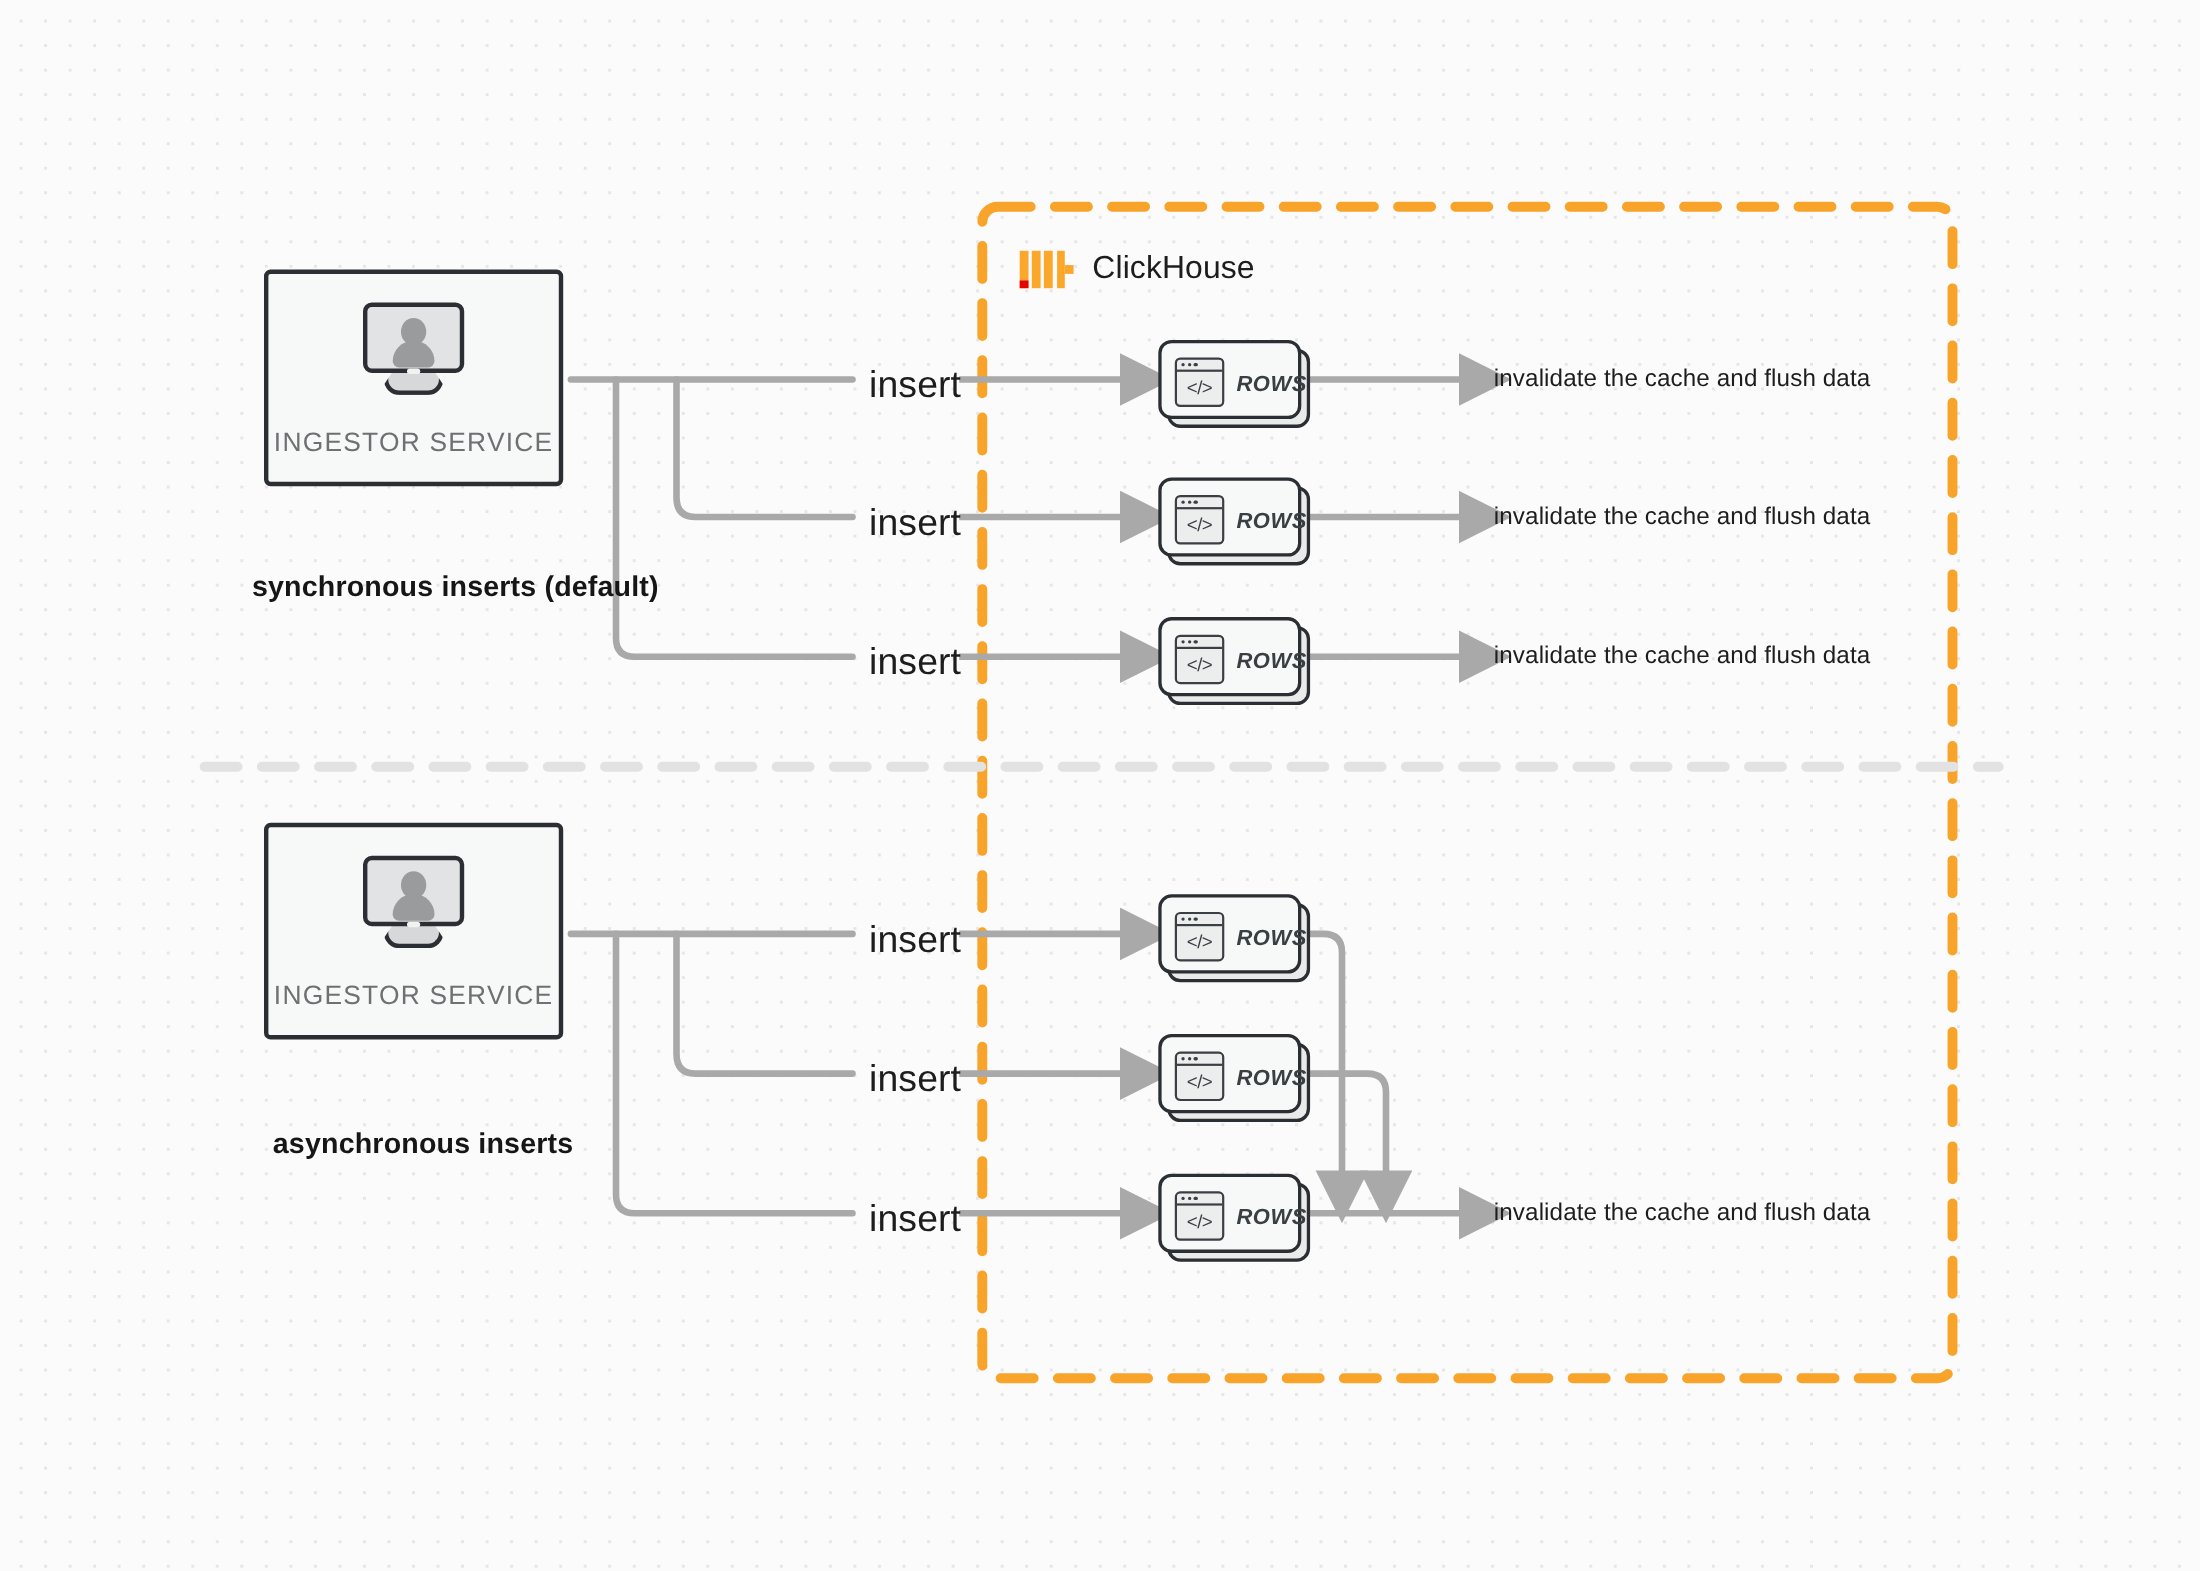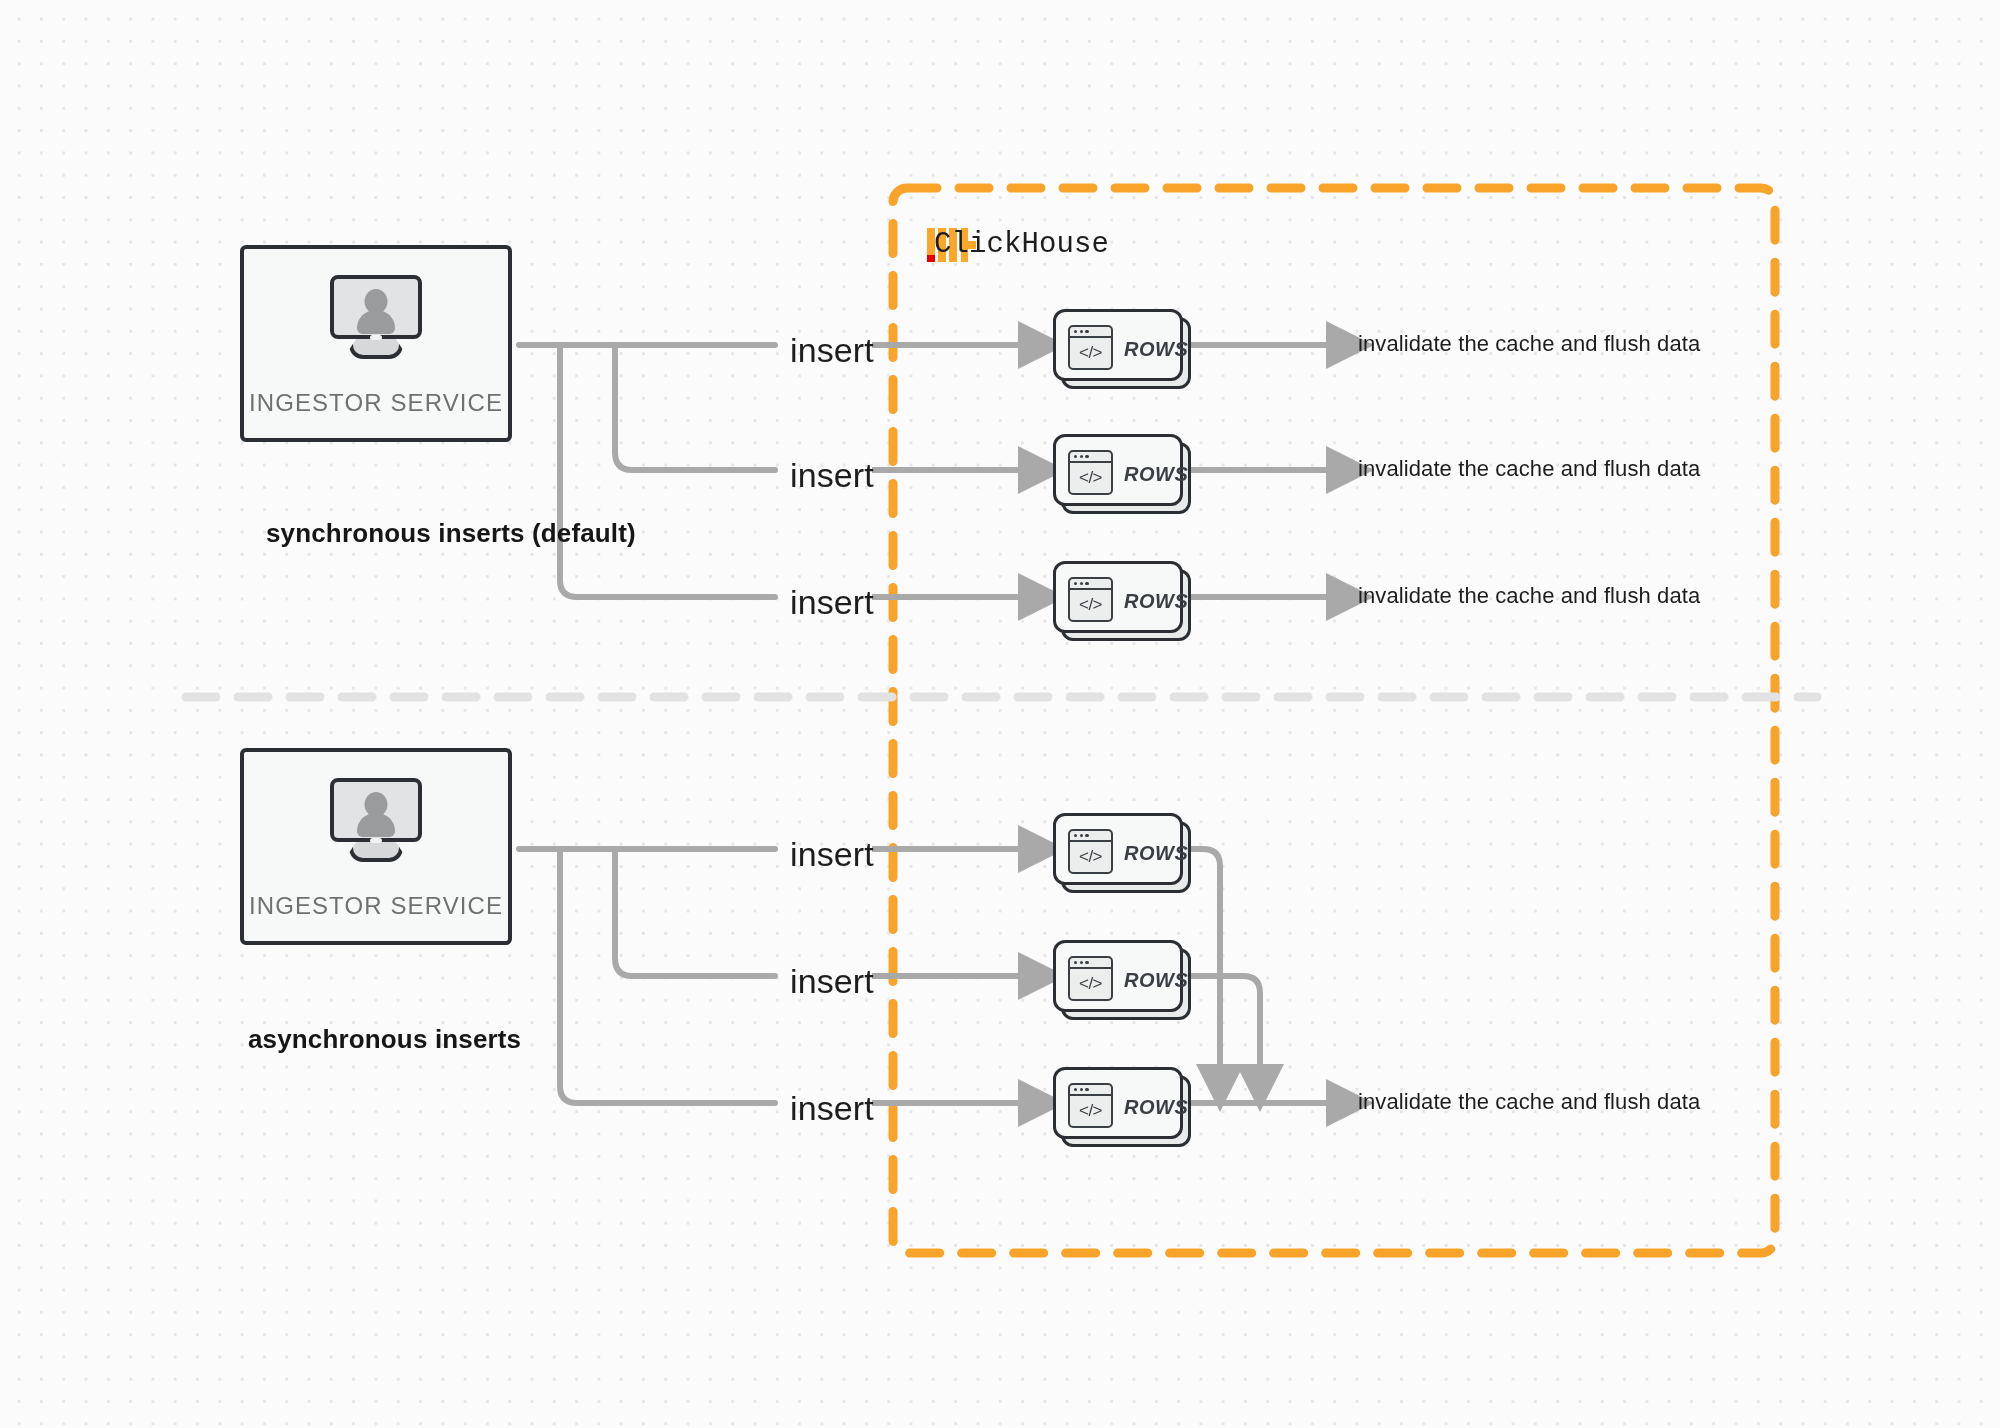--- a/index.html
+++ b/index.html
@@ -300,34 +300,34 @@
 
   <div class="ch-logo" style="left:927px; top:228px;">
     <div class="ch-bar" style="left:0px;">
         <div class="ch-red"></div>
       </div>
     <div class="ch-bar" style="left:11.2px;"></div>
     <div class="ch-bar" style="left:22.4px;"></div>
     <div class="ch-bar" style="left:33.6px;"></div>
     <div class="ch-dot"></div>
   </div>
-  <div class="lbl ch-label" style="left:934px; top:228px;font-family:Liberation Mono, monospace;">ClickHouse</div>
+  <div class="lbl ch-label" style="left:993px; top:228px;">ClickHouse</div>
 
   <div class="service-box" style="left:240px; top:245px;">
     <div class="monitor">
       <div class="mon-stand"></div>
       <div class="mon-screen">
         <div class="mon-person-head"></div>
         <div class="mon-person-body"></div>
       </div>
       <div class="mon-neck"></div>
     </div>
     <div class="svc-label" style="top:140px;">INGESTOR SERVICE</div>
   </div>
-  <div class="lbl section-label" style="left:229px; top:518px;margin-left:37px;">synchronous inserts (default)</div>
+  <div class="lbl section-label" style="left:229px; top:518px;">synchronous inserts (default)</div>
 
   <div class="lbl insert-label" style="left:790px; top:331px;">insert</div>
   <div class="rows-card-wrap" style="left:1053px; top:309px;">
     <div class="rows-shadow"></div>
     <div class="rows-card">
       <div class="code-icon">
         <div class="code-icon-bar">
           <div class="code-dot"></div>
           <div class="code-dot"></div>
           <div class="code-dot"></div>

